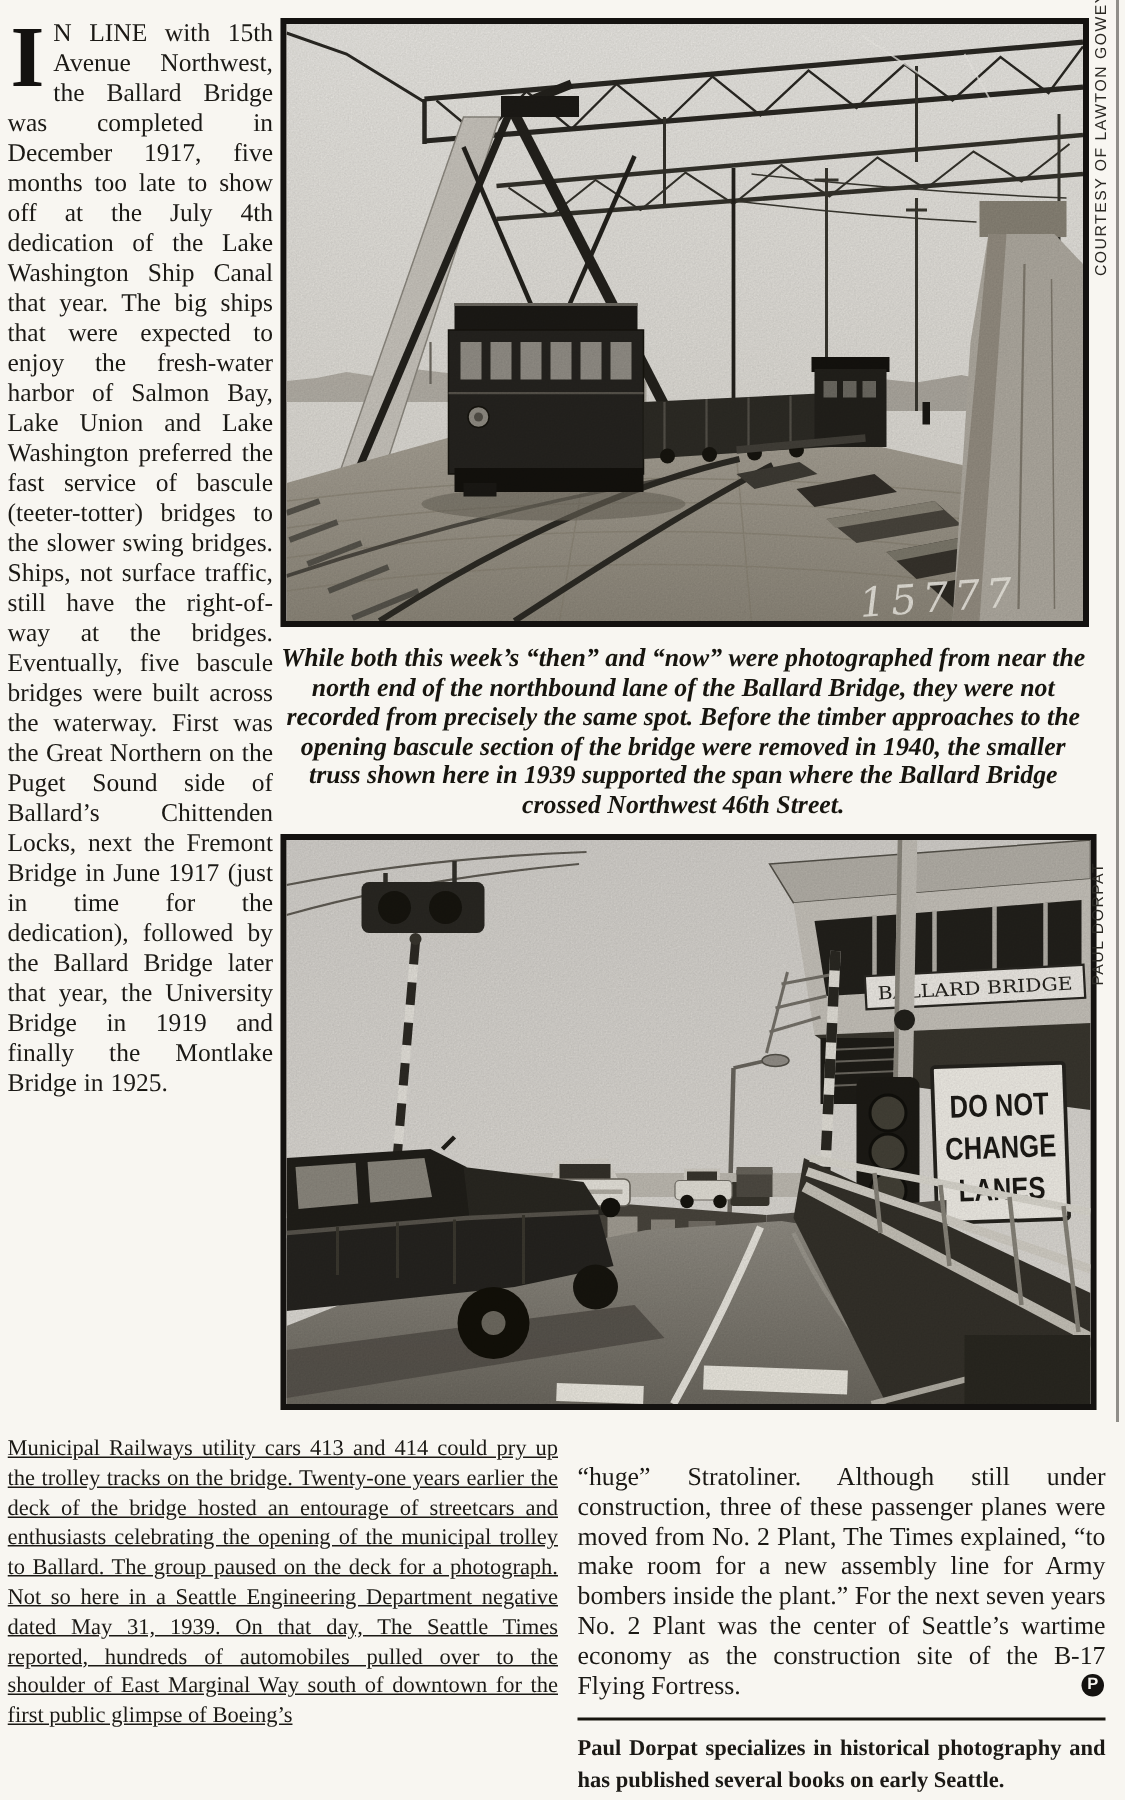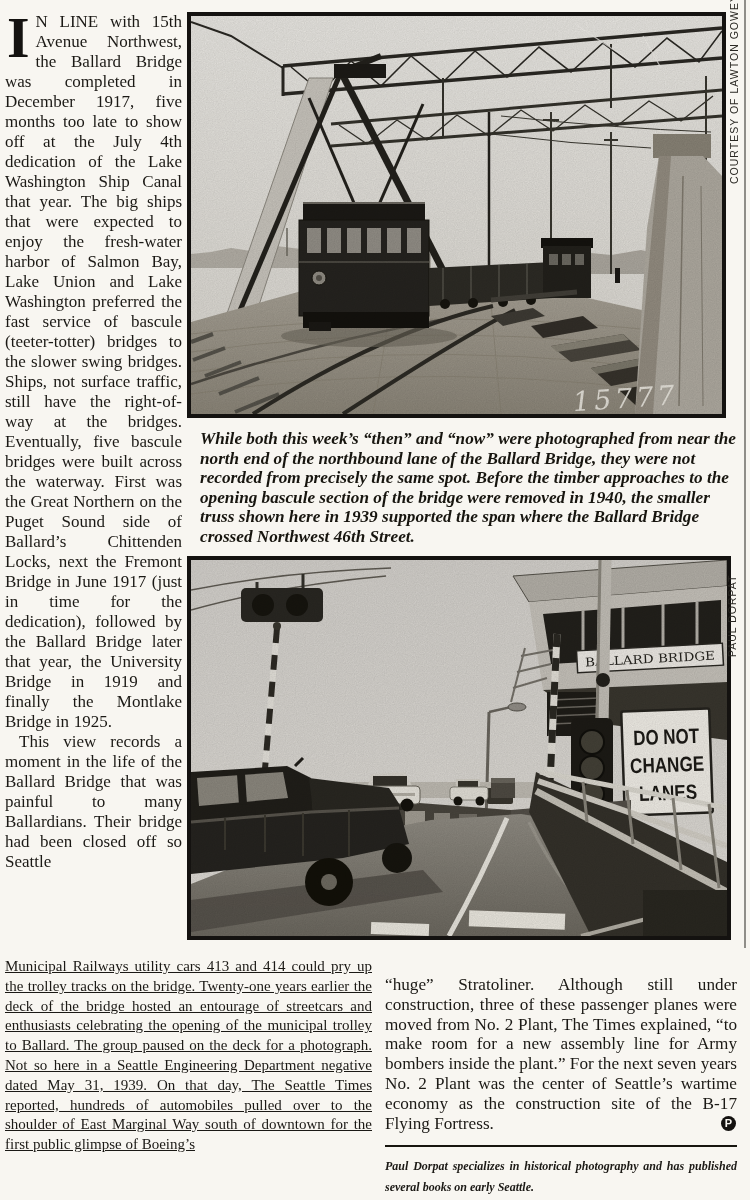--- a/index.html
+++ b/index.html
@@ -28,56 +28,56 @@
   .photo2{left:187px;top:556px;width:544px;height:384px;}
   .vcredit{
     position:absolute;writing-mode:vertical-rl;transform:rotate(180deg);
     font-family:"Liberation Sans",sans-serif;font-size:10.5px;letter-spacing:1px;
     color:#2a2823;white-space:nowrap;text-align:left;
   }
   .vcredit1{left:728px;top:14px;height:170px;}
   .vcredit2{left:726px;top:557px;height:100px;}
   
   .caption{
-    position:absolute;left:200px;top:429px;width:547px;
+    position:absolute;left:182px;top:429px;width:547px;
     font-style:italic;font-weight:700;font-size:17.2px;line-height:19.6px;
     color:#17150f;
+    text-align:center;
   }
   
   .botleft{
     position:absolute;left:5px;top:957px;width:367px;height:240px;
     font-size:15px;line-height:19.8px;text-align:justify;overflow:hidden;
     hyphens:auto;text-decoration:underline;-webkit-hyphens:auto;
   }
   .botright{
     position:absolute;left:385px;top:975px;width:352px;
     font-size:17.2px;line-height:19.8px;text-align:justify;
     hyphens:auto;-webkit-hyphens:auto;
   }
   .para3{position:relative;}
   .endmark{
     position:absolute;right:1px;bottom:2px;width:15px;height:15px;border-radius:50%;
     background:#141210;color:#f8f6f1;font-family:"Liberation Sans",sans-serif;
     font-size:11px;font-weight:700;line-height:15px;text-align:center;
   }
   .rule{border:none;border-top:2.5px solid #17150f;margin:12px 0 9px 0;width:100%;}
-  .bio{font-style:italic;font-weight:700;font-size:12px;line-height:21px;}
+  .bio{font-weight:700;font-size:15px;line-height:21px;}
   .edgeline{
     position:absolute;left:744px;top:0;width:2px;height:948px;
     background:#3a3833;opacity:.55;
   }
 </style>
 </head>
 <body>
 
 <div class="page">
 
   <div class="leftcol">
     <p><span class="dropcap">I</span><span>N LINE with 15th Avenue Northwest, the Ballard Bridge was completed in December 1917, five months too late to show off at the July 4th dedication of the Lake Washington Ship Canal that year. The big ships that were expected to enjoy the fresh-water harbor of Salmon Bay, Lake Union and Lake Washington preferred the fast service of bascule (teeter-totter) bridges to the slower swing bridges. Ships, not surface traffic, still have the right-of-way at the bridges. Eventually, five bascule bridges were built across the waterway. First was the Great Northern on the Puget Sound side of Ballard’s Chittenden Locks, next the Fremont Bridge in June 1917 (just in time for the dedication), followed by the Ballard Bridge later that year, the University Bridge in 1919 and finally the Montlake Bridge in 1925.</span></p>
-    <p class="indent">This view records a moment in the life of the Ballard Bridge that was painful to many Ballardians. Their bridge had been closed off so Seattle</p>
   </div>
 
   <div class="photo photo1">
     <svg viewBox="0 0 531 398" preserveAspectRatio="none">
       <defs>
         <linearGradient id="sky1" x1="0" y1="0" x2="0" y2="1">
           <stop offset="0" stop-color="#edebe6"></stop>
             <stop offset="1" stop-color="#dcd9d2"></stop>
         </linearGradient>
         <linearGradient id="deck1" x1="0" y1="0" x2="0" y2="1">

